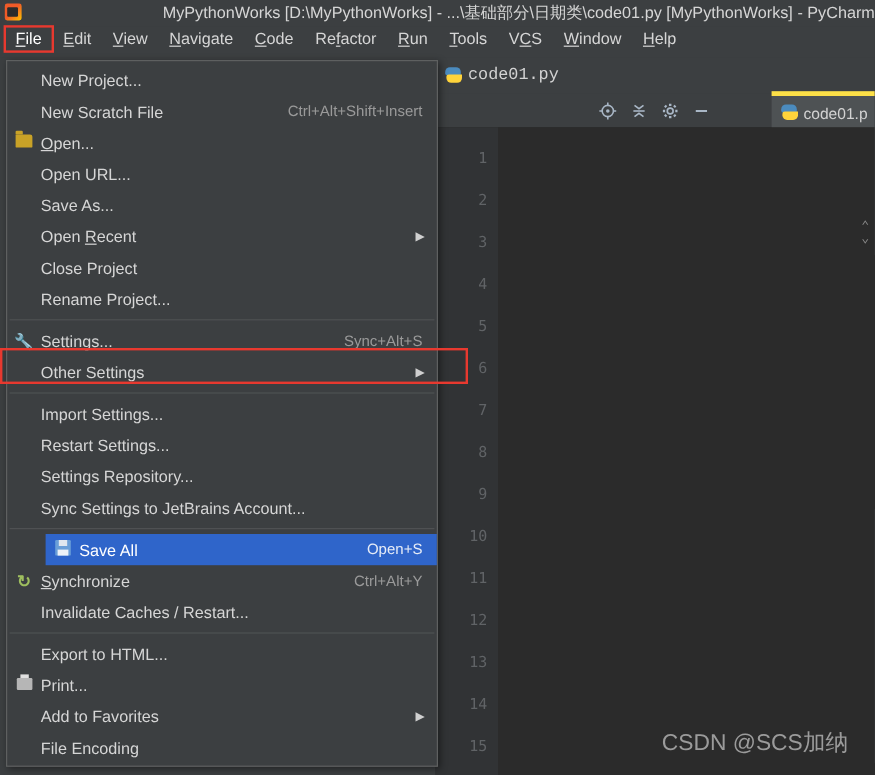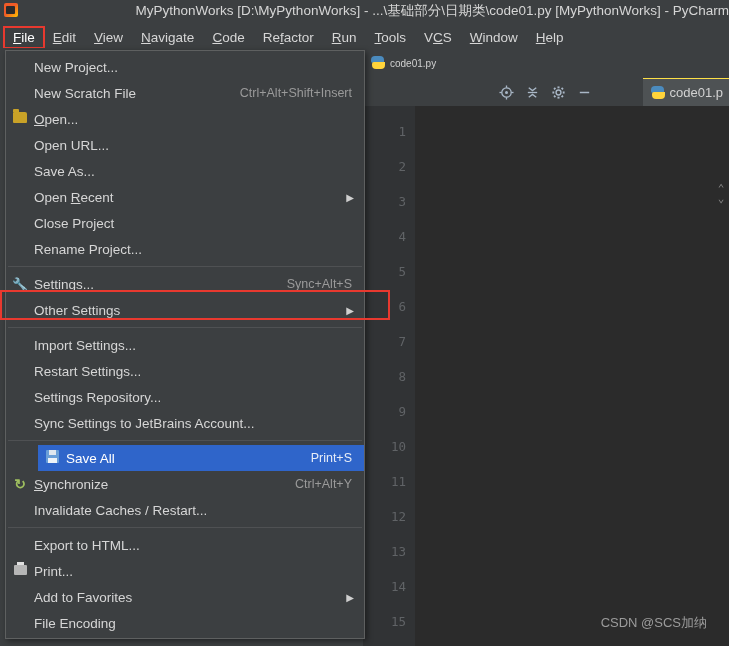--- a/index.html
+++ b/index.html
@@ -47,21 +47,21 @@
     width: 9px; height: 8px;
     background: #2b2b2b;
     border-radius: 1px;
   }
 
   
   .menubar {
     height: 26px;
     background: #3c3f41;
     display: flex;
-    align-items: flex-end;
+    align-items: flex-start;
     padding-left: 4px;
     font-size: 13.5px;
   }
   .menubar .menu-item {
     padding: 3px 9px;
     color: #d6d6d6;
     position: relative;
     white-space: nowrap;
   }
   .menubar .menu-item.active {
@@ -86,22 +86,23 @@
     height: 30px;
     background: #3c3f41;
     display: flex;
     align-items: center;
   }
   .tab {
     display: flex;
     align-items: center;
     gap: 5px;
     padding: 5px 10px 5px 8px;
-    font-size: 10px;
+    font-size: 14px;
     color: #d2d2d2;
+    font-family: Liberation Mono, monospace;
   }
   .pyicon {
     width: 14px; height: 14px;
     position: relative;
     flex: 0 0 auto;
   }
   .pyicon .top {
     position: absolute; left: 0; top: 0;
     width: 13px; height: 7px;
     background: #4b8bbe;
@@ -139,21 +140,21 @@
   }
   .tab2 {
     background: #4e5254;
     height: 28px;
     display: flex;
     align-items: center;
     gap: 5px;
     padding: 0 6px 0 8px;
     font-size: 13px;
     color: #d2d2d2;
-    border-top: 1px solid #fde047;
+    border-top: 4px solid #fde047;
   }
 
   .editor {
     position: absolute;
     left: 363px; top: 58px;
     width: 366px;
     height: 540px;
     background: #2b2b2b;
   }
   .gutter {
@@ -309,21 +310,21 @@
     left: 3px; top: -3px;
     width: 7px; height: 3px;
     background: #e0e0e0;
   }
 
   .watermark {
     position: absolute;
     right: 22px;
     bottom: 14px;
     color: #9b9b9b;
-    font-size: 13px;
+    font-size: 19px;
     z-index: 70;
   }
 </style>
 </head>
 <body>
 
 <div class="titlebar">
   <span class="app-icon">
     <span class="sq1"></span>
       <span class="sq2"></span>
@@ -520,21 +521,21 @@
     <span class="ic"></span>
     <span class="lbl">Sync Settings to JetBrains Account...</span>
     <span class="acc"></span>
   </div>
 
   <div class="sep"></div>
 
   <div class="mrow sel">
     <span class="ic"><span class="icon-floppy"></span></span>
     <span class="lbl">Save All</span>
-    <span class="acc">Print+S</span>
+    <span class="acc">Open+S</span>
   </div>
 
   <div class="mrow">
     <span class="ic"><span class="icon-sync">↻</span></span>
     <span class="lbl"><u>S</u>ynchronize</span>
     <span class="acc">Ctrl+Alt+Y</span>
   </div>
 
   <div class="mrow">
     <span class="ic"></span>

